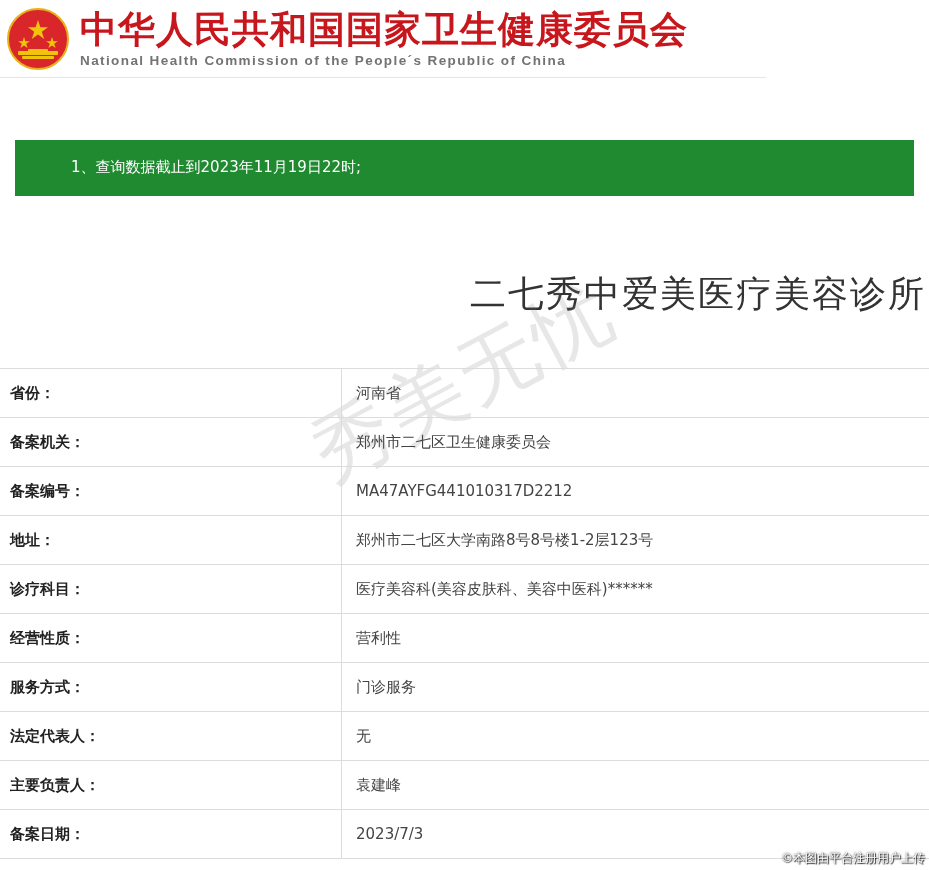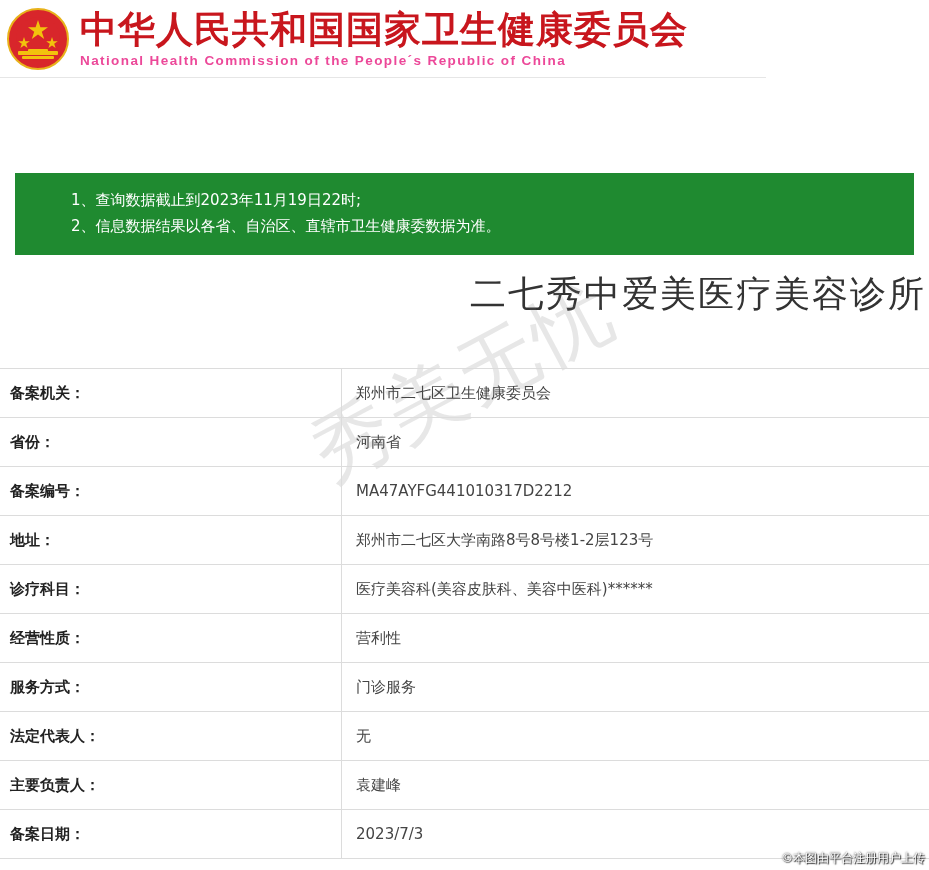--- a/index.html
+++ b/index.html
@@ -44,40 +44,39 @@
   .header-cn {
     color: #c8161d;
     font-size: 37px;
     font-weight: bold;
     letter-spacing: 1px;
     line-height: 1.05;
     white-space: nowrap;
     font-family: "DejaVu Sans", "Liberation Sans", sans-serif;
   }
   .header-en {
-    color: #ec4899;
+    color: #737373;
     font-size: 13.5px;
     font-weight: bold;
     letter-spacing: 1.4px;
     margin-top: 4px;
     white-space: nowrap;
     font-family: "Liberation Sans", sans-serif;
   }
 
   
   .notice {
     position: absolute;
     left: 15px;
     top: 140px;
     width: 899px;
     background: #1f8a30;
     color: #ffffff;
     padding: 14px 0 16px 0;
     box-sizing: border-box;
-    margin-top: 33px;
   }
   .notice-line {
     font-size: 15px;
     line-height: 26px;
     padding-left: 56px;
     white-space: nowrap;
     font-family: "DejaVu Sans", "Liberation Sans", sans-serif;
   }
 
   
@@ -171,38 +170,37 @@
       </svg>
     </div>
     <div class="header-texts">
       <div class="header-cn">中华人民共和国国家卫生健康委员会</div>
       <div class="header-en">National Health Commission of the People´s Republic of China</div>
     </div>
   </div>
 
   <div class="notice">
     <div class="notice-line">1、查询数据截止到2023年11月19日22时;</div>
-    <div class="notice-line">2、信息数据结果以各省、自治区、直辖市卫生健康委数据为准。</div>
   </div>
 
   <div class="doc-title">二七秀中爱美医疗美容诊所</div>
 
   <div class="watermark">秀美无忧</div>
 
   <table class="info-table">
     <tbody>
       <tr>
+        <td class="label">省份：</td>
+        <td class="value">河南省</td>
+      </tr>
+      <tr>
         <td class="label">备案机关：</td>
         <td class="value">郑州市二七区卫生健康委员会</td>
       </tr>
       <tr>
-        <td class="label">省份：</td>
-        <td class="value">河南省</td>
-      </tr>
-      <tr>
         <td class="label">备案编号：</td>
         <td class="value">MA47AYFG441010317D2212</td>
       </tr>
       <tr>
         <td class="label">地址：</td>
         <td class="value">郑州市二七区大学南路8号8号楼1-2层123号</td>
       </tr>
       <tr>
         <td class="label">诊疗科目：</td>
         <td class="value">医疗美容科(美容皮肤科、美容中医科)******</td>

